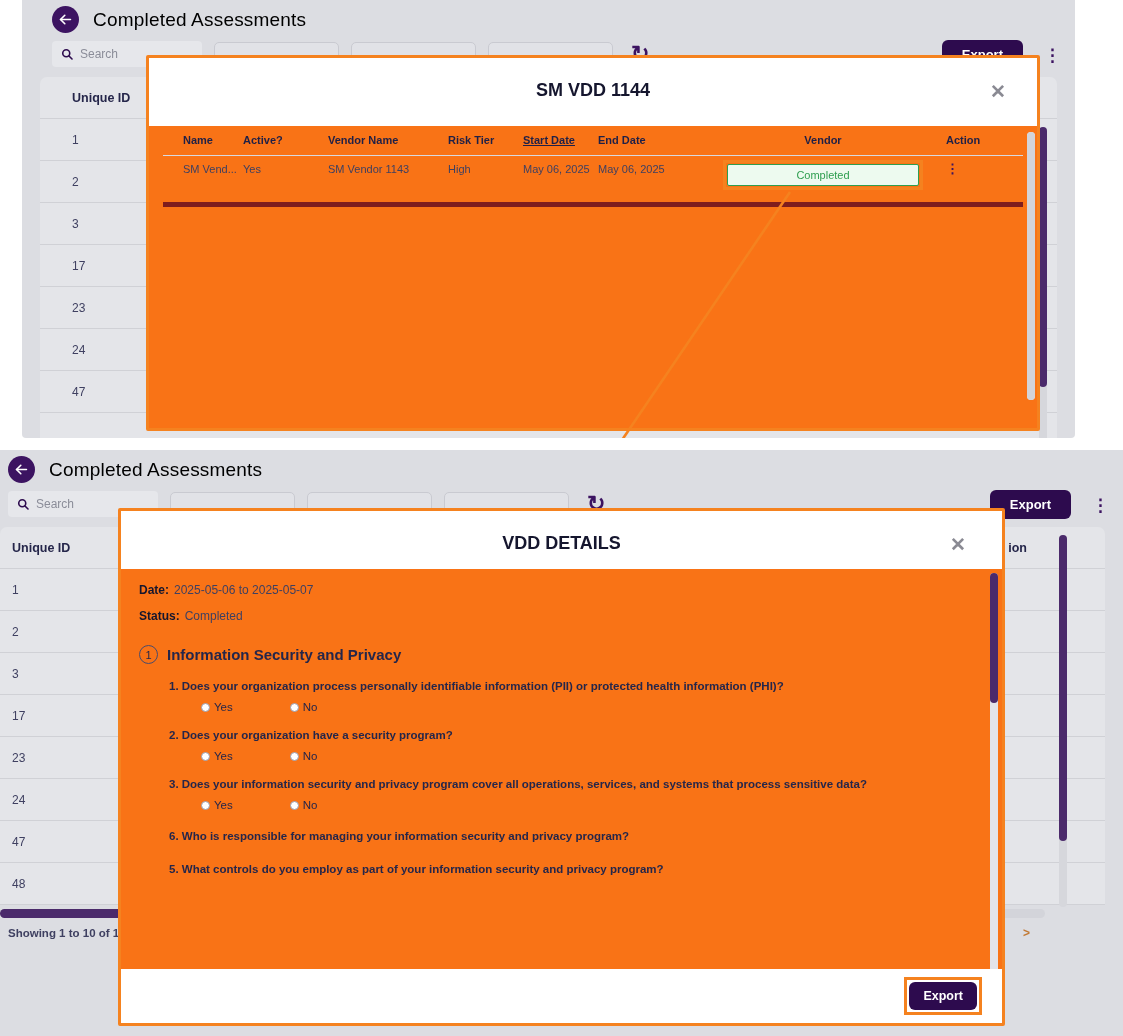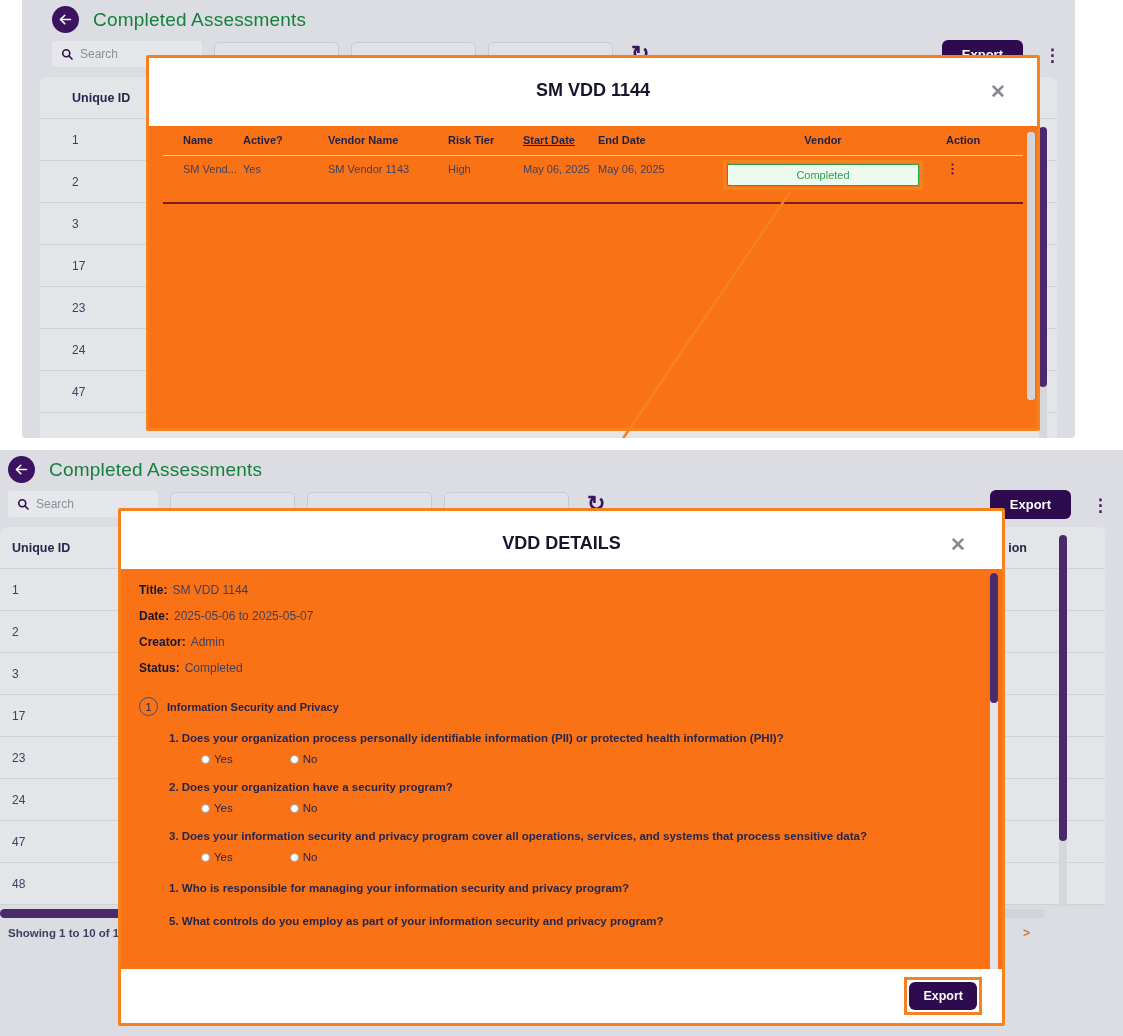--- a/index.html
+++ b/index.html
@@ -19,21 +19,21 @@
     display: flex; align-items: center; gap: 14px;
     padding: 6px 0 6px 30px;
     background: #dcdde2;
   }
   .back-circle {
     width: 27px; height: 27px; border-radius: 50%;
     background: #3c1361; display:flex; align-items:center; justify-content:center;
     flex: 0 0 auto;
   }
   .back-circle svg { display:block; }
-  .app-title { font-size: 19px; color: #15803d; letter-spacing: .2px; }
+  .app-title { font-size: 19px; color: #000000; letter-spacing: .2px; }
 
   .toolbar { display:flex; align-items:center; gap: 12px; padding: 2px 0 4px 30px; position:relative;}
   .search-box {
     width: 150px; height: 26px; background:#e6e7eb; border-radius:4px;
     display:flex; align-items:center; gap:7px; padding: 0 9px;
   }
   .search-box .ph { font-size: 12px; color: #8b8d99; }
   .filter-box {
     width: 125px; height: 25px; background:#e1e2e7; border:1px solid #c9cad1; border-radius:5px;
   }
@@ -85,42 +85,42 @@
   .modal-body { flex:1 1 auto; background:#f97316; overflow:hidden; position:relative; }
 
   
   .m-table { width: 100%; border-collapse: collapse; }
   .m-table th {
     font-size: 11px; color:#1f2047; font-weight:700; text-align:left;
     padding: 8px 0 9px 0; border-bottom: 1px solid #d8d9e0; white-space:nowrap;
   }
   .m-table td {
     font-size: 11px; color:#3f4061; padding: 7px 0 12px 0;
-    border-bottom: 2px solid #7f1d1d; vertical-align: top; margin-top: 44px;
+    border-bottom: 5px solid #7f1d1d; vertical-align: top; margin-top: 44px;
   }
   .m-table .ta-c { text-align:center; }
   .badge-wrap { display:inline-block; border: 3px solid #f5821f; padding: 1px; }
   .badge-completed {
     display:block; width: 192px; text-align:center;
     border: 1px solid #2e9e4f; background:#edfaef; color:#2e9e4f;
     font-size: 11px; padding: 4px 0; border-radius:2px;
   }
   .dots-v { color:#3c1361; font-size: 13px; font-weight:700; line-height: .9; text-align:center;}
 
   
   .details-meta { padding: 14px 0 4px 18px; }
   .meta-line { font-size: 12px; color:#2b2c4e; margin-bottom: 12px; }
   .meta-line b { color:#15162e; font-weight:700; }
   .meta-line span.v { margin-left: 5px; color:#3f4061; }
   .section-head { display:flex; align-items:center; gap: 9px; padding: 6px 0 0 18px;}
   .sec-num {
     width: 19px; height:19px; border-radius:50%; border:1px solid #4a4b6b;
     font-size: 11px; color:#25264a; display:flex; align-items:center; justify-content:center;
   }
-  .sec-title { font-size: 11px; font-weight:700; color:#25264a; }
+  .sec-title { font-size: 15px; font-weight:700; color:#25264a; }
   .q-block { padding-left: 48px; padding-top: 16px; }
   .q-text { font-size: 11.5px; font-weight:700; color:#25264a; }
   .q-opts { display:flex; gap: 57px; padding: 9px 0 0 32px; }
   .opt { display:flex; align-items:center; gap: 4px; font-size: 11.5px; color:#25264a; }
   .radio { width:9px; height:9px; border-radius:50%; border:1px solid #9b9cab; background:#fff; }
   .modal-foot {
     flex:0 0 auto; background:#fff; display:flex; align-items:center; justify-content:flex-end;
     padding: 8px 20px;
   }
   .export-hl { border: 3px solid #f5821f; padding: 2px; }
@@ -329,27 +329,21 @@
   <div class="modal" style="left:118px; top:508px; width:887px; height:518px;">
 
     <div class="modal-head" style="height:58px; padding-top:22px;">
       <div class="modal-title">VDD DETAILS</div>
       <span class="modal-close" style="right:36px; top:24px;">✕</span>
     </div>
 
     <div class="modal-body">
       <div class="details-meta">
         <div class="meta-line">
-          <b>Title:</b><span class="v">SM VDD 1144</span>
-        </div>
-        <div class="meta-line">
           <b>Date:</b><span class="v">2025-05-06 to 2025-05-07</span>
-        </div>
-        <div class="meta-line">
-          <b>Creator:</b><span class="v">Admin</span>
         </div>
         <div class="meta-line">
           <b>Status:</b><span class="v">Completed</span>
         </div>
       </div>
 
       <div class="section-head">
         <span class="sec-num">1</span>
         <span class="sec-title">Information Security and Privacy</span>
       </div>
@@ -390,21 +384,21 @@
               <span>Yes</span>
             </label>
           <label class="opt">
               <span class="radio"></span>
               <span>No</span>
             </label>
         </div>
       </div>
 
       <div class="q-block" style="padding-top:19px;">
-        <div class="q-text">1. Who is responsible for managing your information security and privacy program?</div>
+        <div class="q-text">6. Who is responsible for managing your information security and privacy program?</div>
       </div>
       <div class="q-block" style="padding-top:21px;">
         <div class="q-text">5. What controls do you employ as part of your information security and privacy program?</div>
       </div>
       <div class="q-block" style="padding-top:21px;">
         
       </div>
 
       <div class="vscroll" style="right:4px; top:4px; height:418px; background:#e3e4ea;">
         <i style="height:130px; background:#4b2a6b;"></i>

